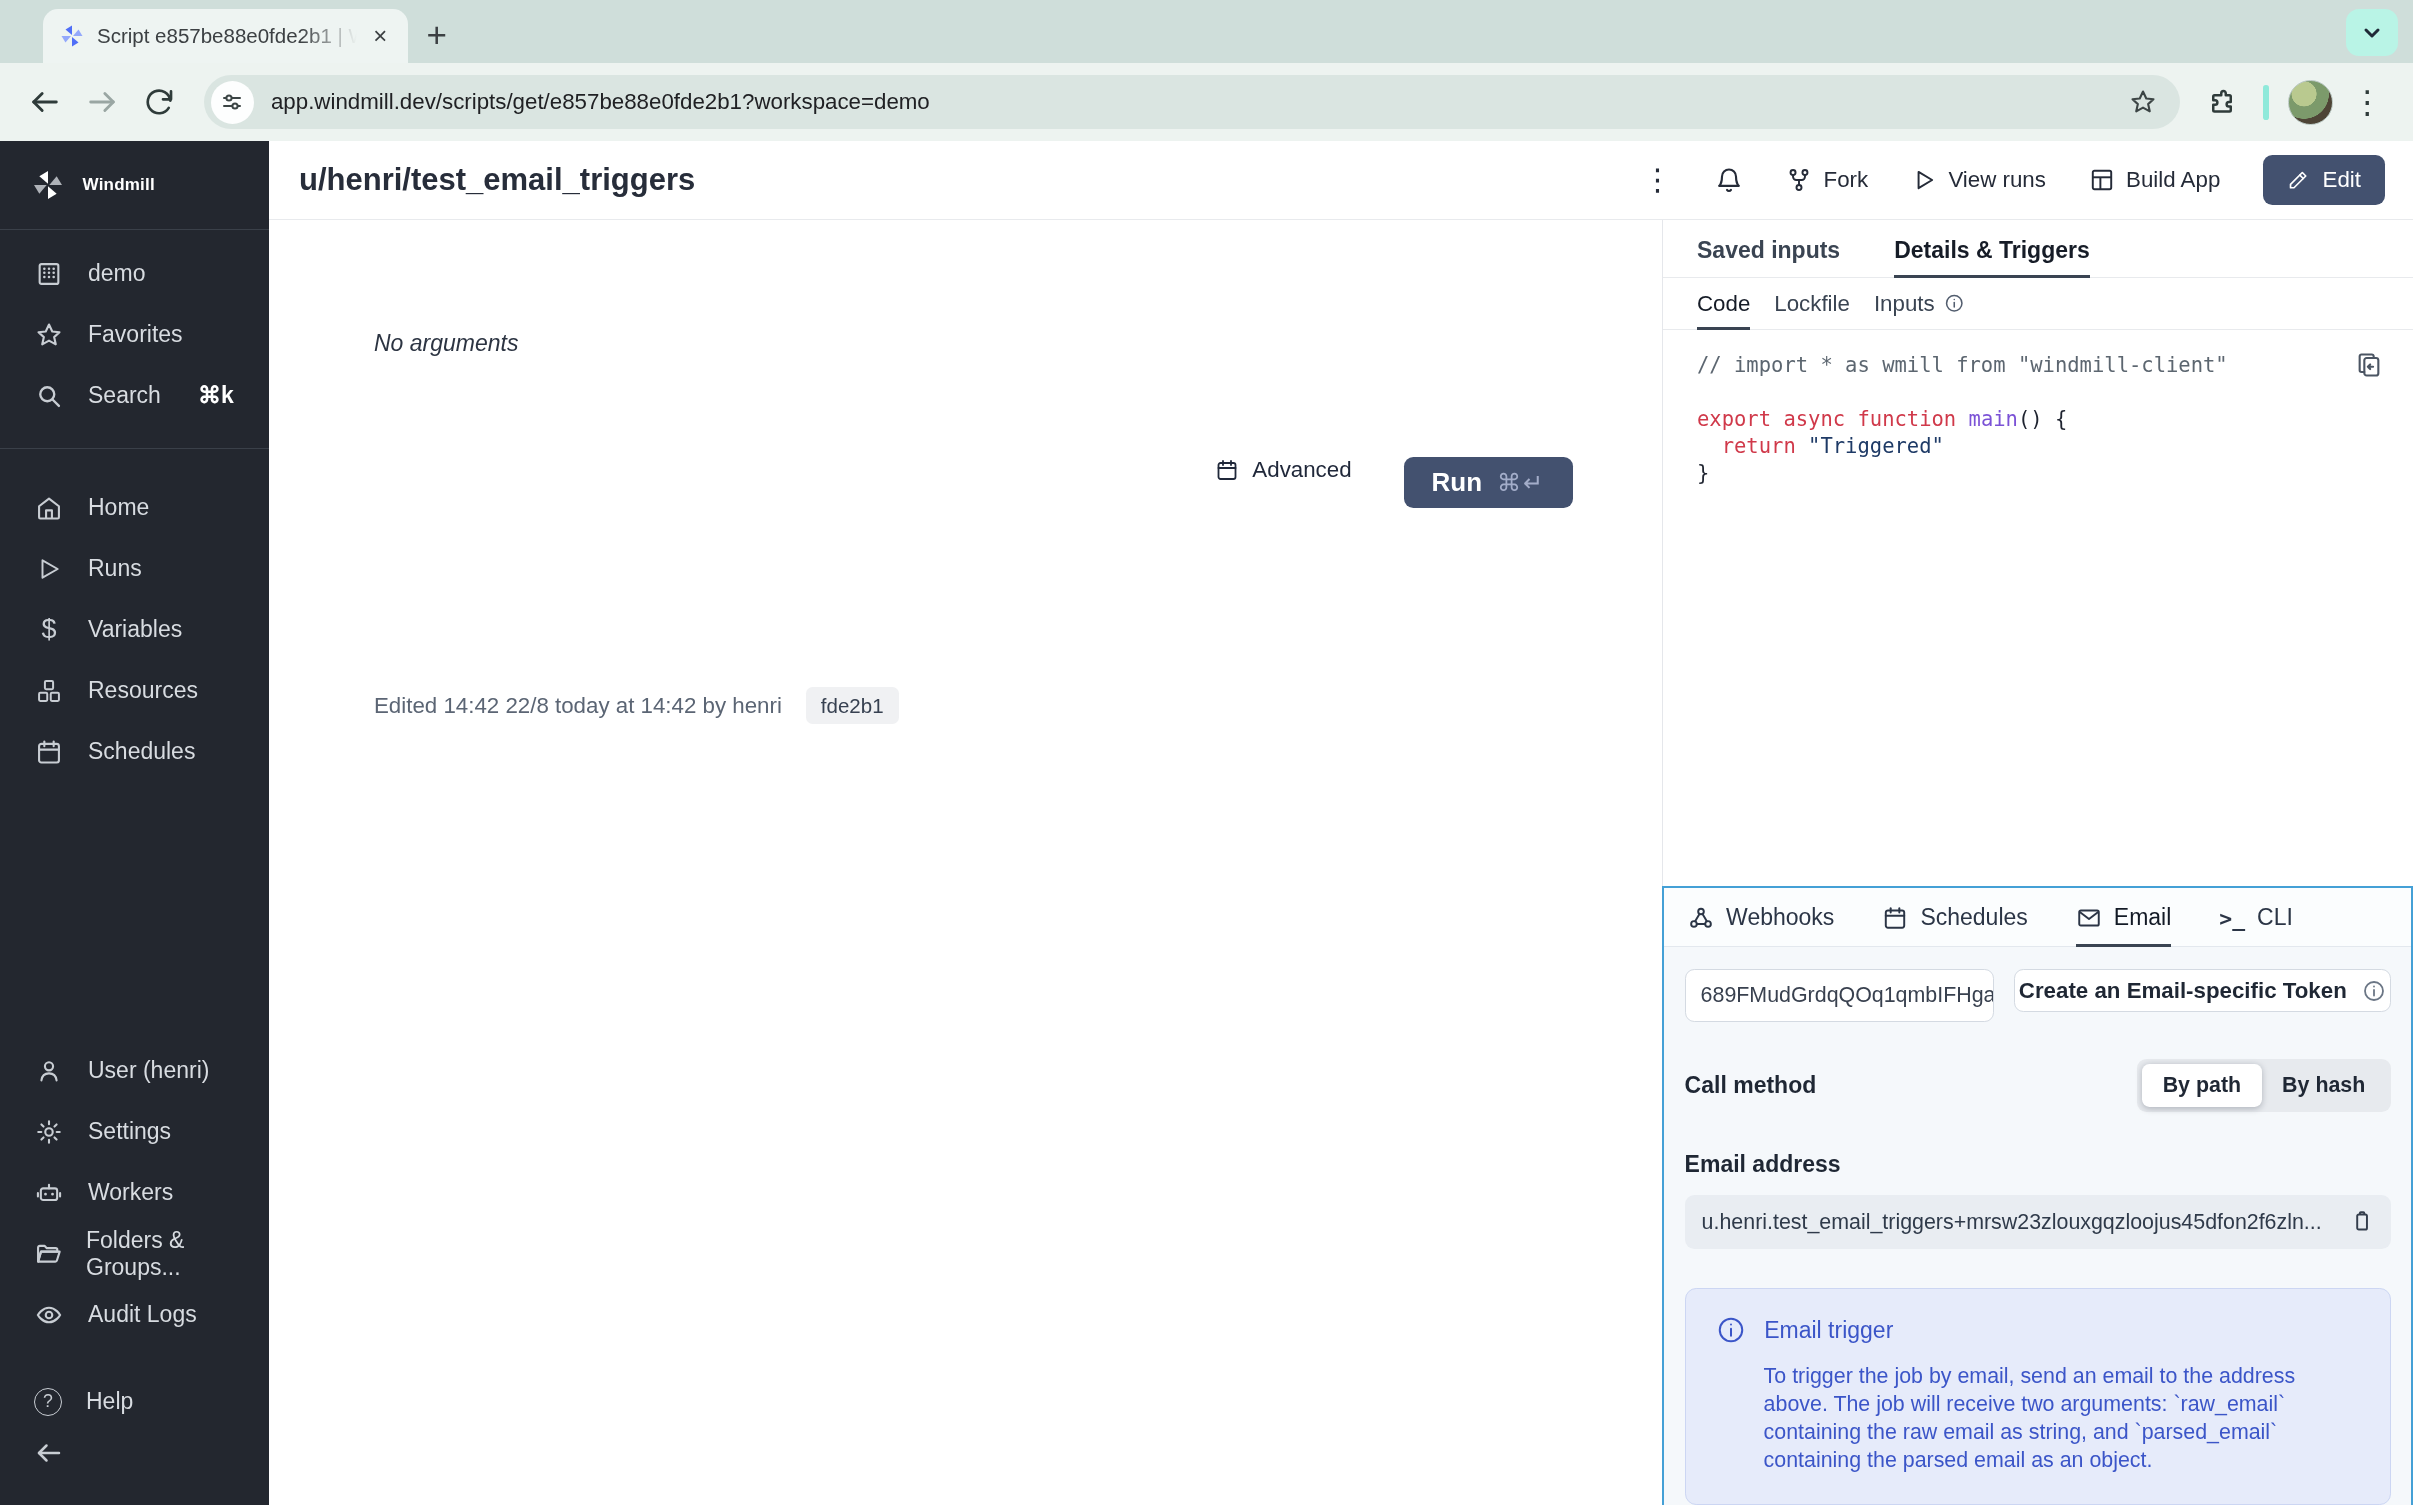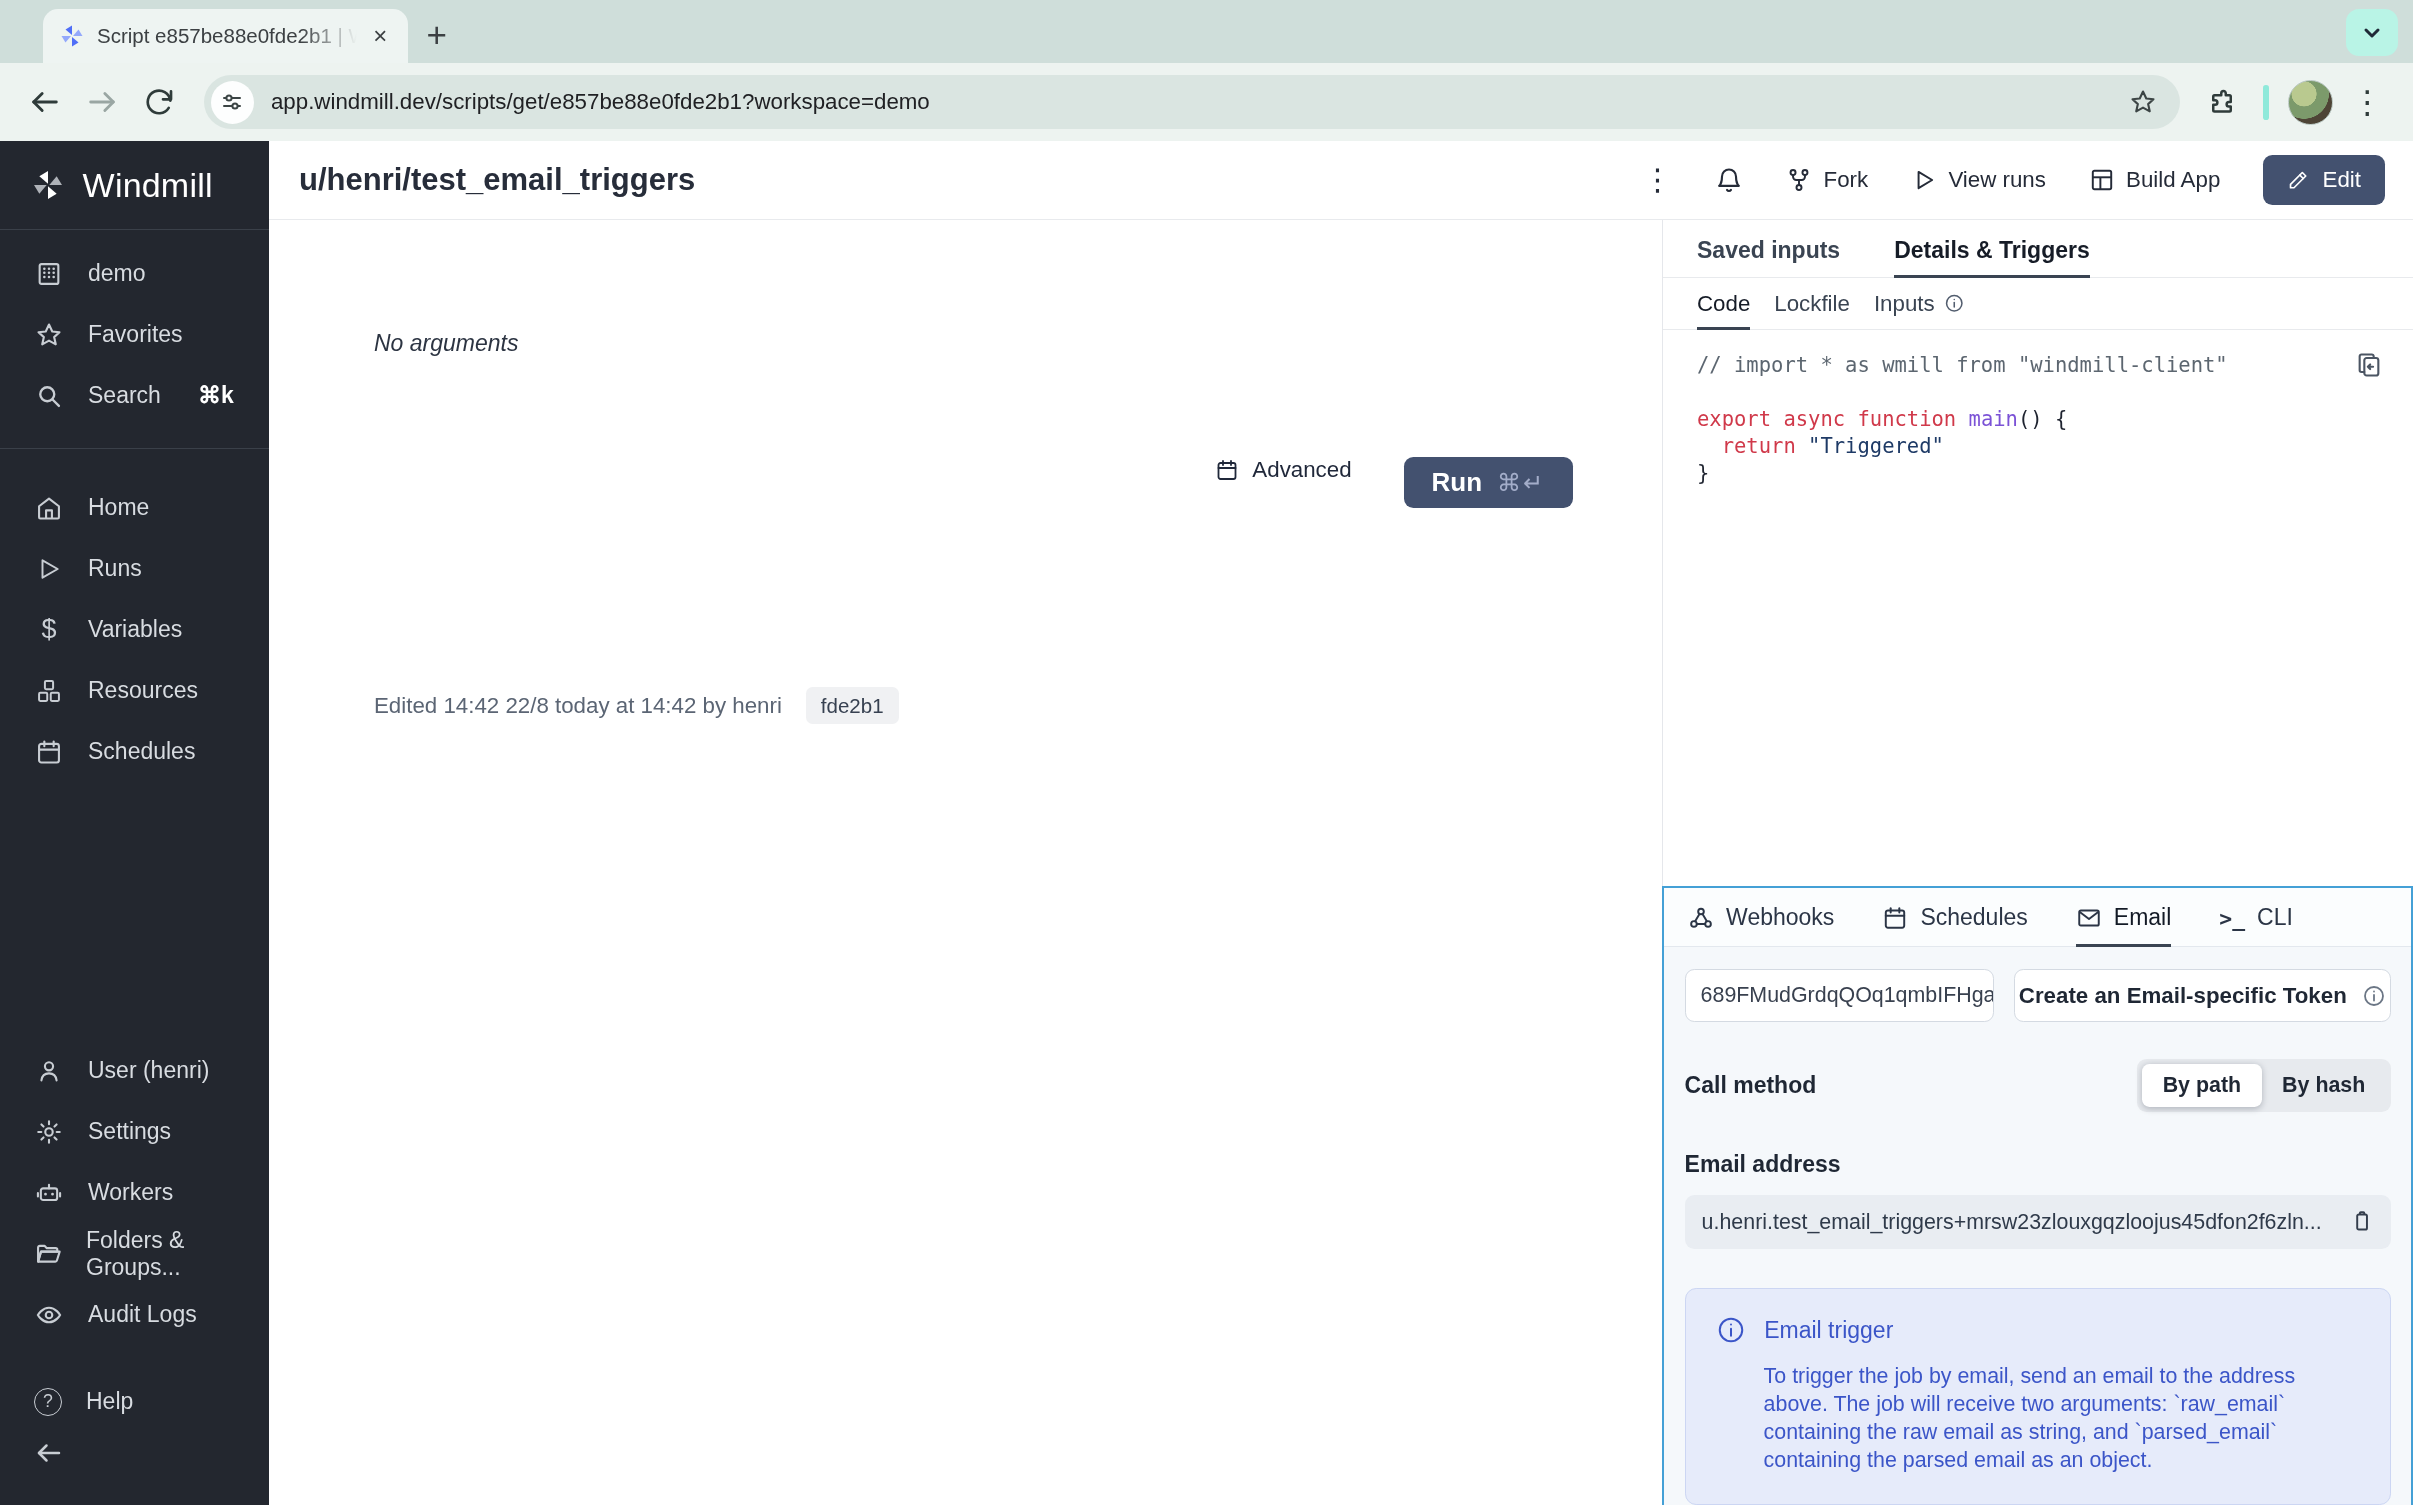--- a/index.html
+++ b/index.html
@@ -31,21 +31,21 @@
   .ext-puzzle{color:#2f3b3a; margin:0 7.4px;}
   .profile-sep{width:5.6px; height:35px; border-radius:2.8px; background:#8fe9da; margin:0 9.3px;}
   .avatar{width:45px; height:45px; border-radius:50%;
     background:radial-gradient(circle at 35% 30%, #b9c98f 0 30%, #7c9a6b 31% 60%, #4e4436 61% 100%);
     border:0.9px solid #b9c7c2;}
   .kebab-glyph{font-size:32px; color:#2f3b3a; padding:0 9.3px; line-height:1;}
   
   .app{display:flex; height:1364px;}
   .sidebar{width:269px; background:#23272f; color:#d8dce1; display:flex; flex-direction:column;}
   .brand{height:89px; display:flex; align-items:center; gap:18.6px; padding:0 32px; border-bottom:0.9px solid #3a4049;}
-  .brand-name{font-size:34px; font-weight:400; color:#fff; letter-spacing:0.2px;}
+  .brand-name{font-size:17px; font-weight:700; color:#fff; letter-spacing:0.2px;}
   .side-group{padding:13px 0;}
   .side-group.b1{border-bottom:0.9px solid #3a4049; padding-bottom:22.3px;}
   .side-group.g2{padding-top:28px;}
   .side-item{display:flex; align-items:center; gap:24px; height:61px; padding:0 34px; font-size:23px; color:#d8dce1; cursor:default;}
   .side-item .ic{width:30px; display:grid; place-items:center; color:#c8cdd3;}
   .shortcut{font-weight:700; color:#fff; margin-left:13px; font-size:23px;}
   .spacer{flex:1;}
   .glyph-ic{font-size:27px; line-height:1; text-align:center; width:30px; color:#c8cdd3;}
   .q-circle{width:28px; height:28px; border:1.9px solid #c8cdd3; border-radius:50%; display:grid; place-items:center; font-size:17.7px; color:#c8cdd3;}
   .collapse-row{padding:5.6px 34px 24px;}
@@ -93,21 +93,21 @@
     background:#f5f8fb; display:flex; flex-direction:column;}
   .trig-tabs{display:flex; gap:48px; align-items:flex-end; padding:0 24px; height:65px; background:#fbfdfe; border-bottom:0.9px solid #e3e8ee;}
   .ttab{display:flex; align-items:flex-end; gap:12px; font-size:23px; color:#2b3546; padding-bottom:13px; border-bottom:3.7px solid transparent; margin-bottom:-0.9px;}
   .ttab.active{color:#131a26; border-bottom-color:#3a4452;}
   .ttab .ic{color:#2b3546;}
   .cli-glyph{font-family:"DejaVu Sans Mono", monospace; font-size:21.4px; font-weight:700;}
   .trig-body{padding:22.3px 20.5px 0; flex:1;}
   .token-row{display:flex; gap:20.5px;}
   .token-input{width:309px; height:53px; background:#fff; border:1.9px solid #d4dae2; border-radius:9.3px;
     display:flex; align-items:center; padding:0 15px; font-size:21.4px; color:#39414f; white-space:nowrap; overflow:hidden;}
-  .create-btn{flex:1; height:53px; background:#fff; border:1.9px solid #d4dae2; border-radius:9.3px;
+  .create-btn{flex:1; height:43px; background:#fff; border:1.9px solid #d4dae2; border-radius:9.3px;
     display:flex; align-items:center; justify-content:center; gap:15px; font-size:22.3px; font-weight:700; color:#1f2734; font-family:inherit;}
   .create-btn .ic{color:#6b7685;}
   .call-row{display:flex; align-items:center; justify-content:space-between; margin-top:37px;}
   .field-label{font-size:23px; font-weight:700; color:#1f2734;}
   .toggle{background:#e7eaee; border-radius:9.3px; padding:4.7px; display:flex;}
   .tg{padding:9.3px 20.5px; font-size:21.4px; font-weight:600; color:#1f2734; border-radius:7.4px;}
   .tg.active{background:#fff; box-shadow:0 1.9px 6.5px rgba(15,23,42,.25);}
   .email-label{margin-top:39px;}
   .email-input{margin-top:17px; height:54px; background:#e9edf2; border-radius:9.3px; display:flex;
     align-items:center; padding:0 17px; font-size:21.4px; color:#2f3a4a;}

